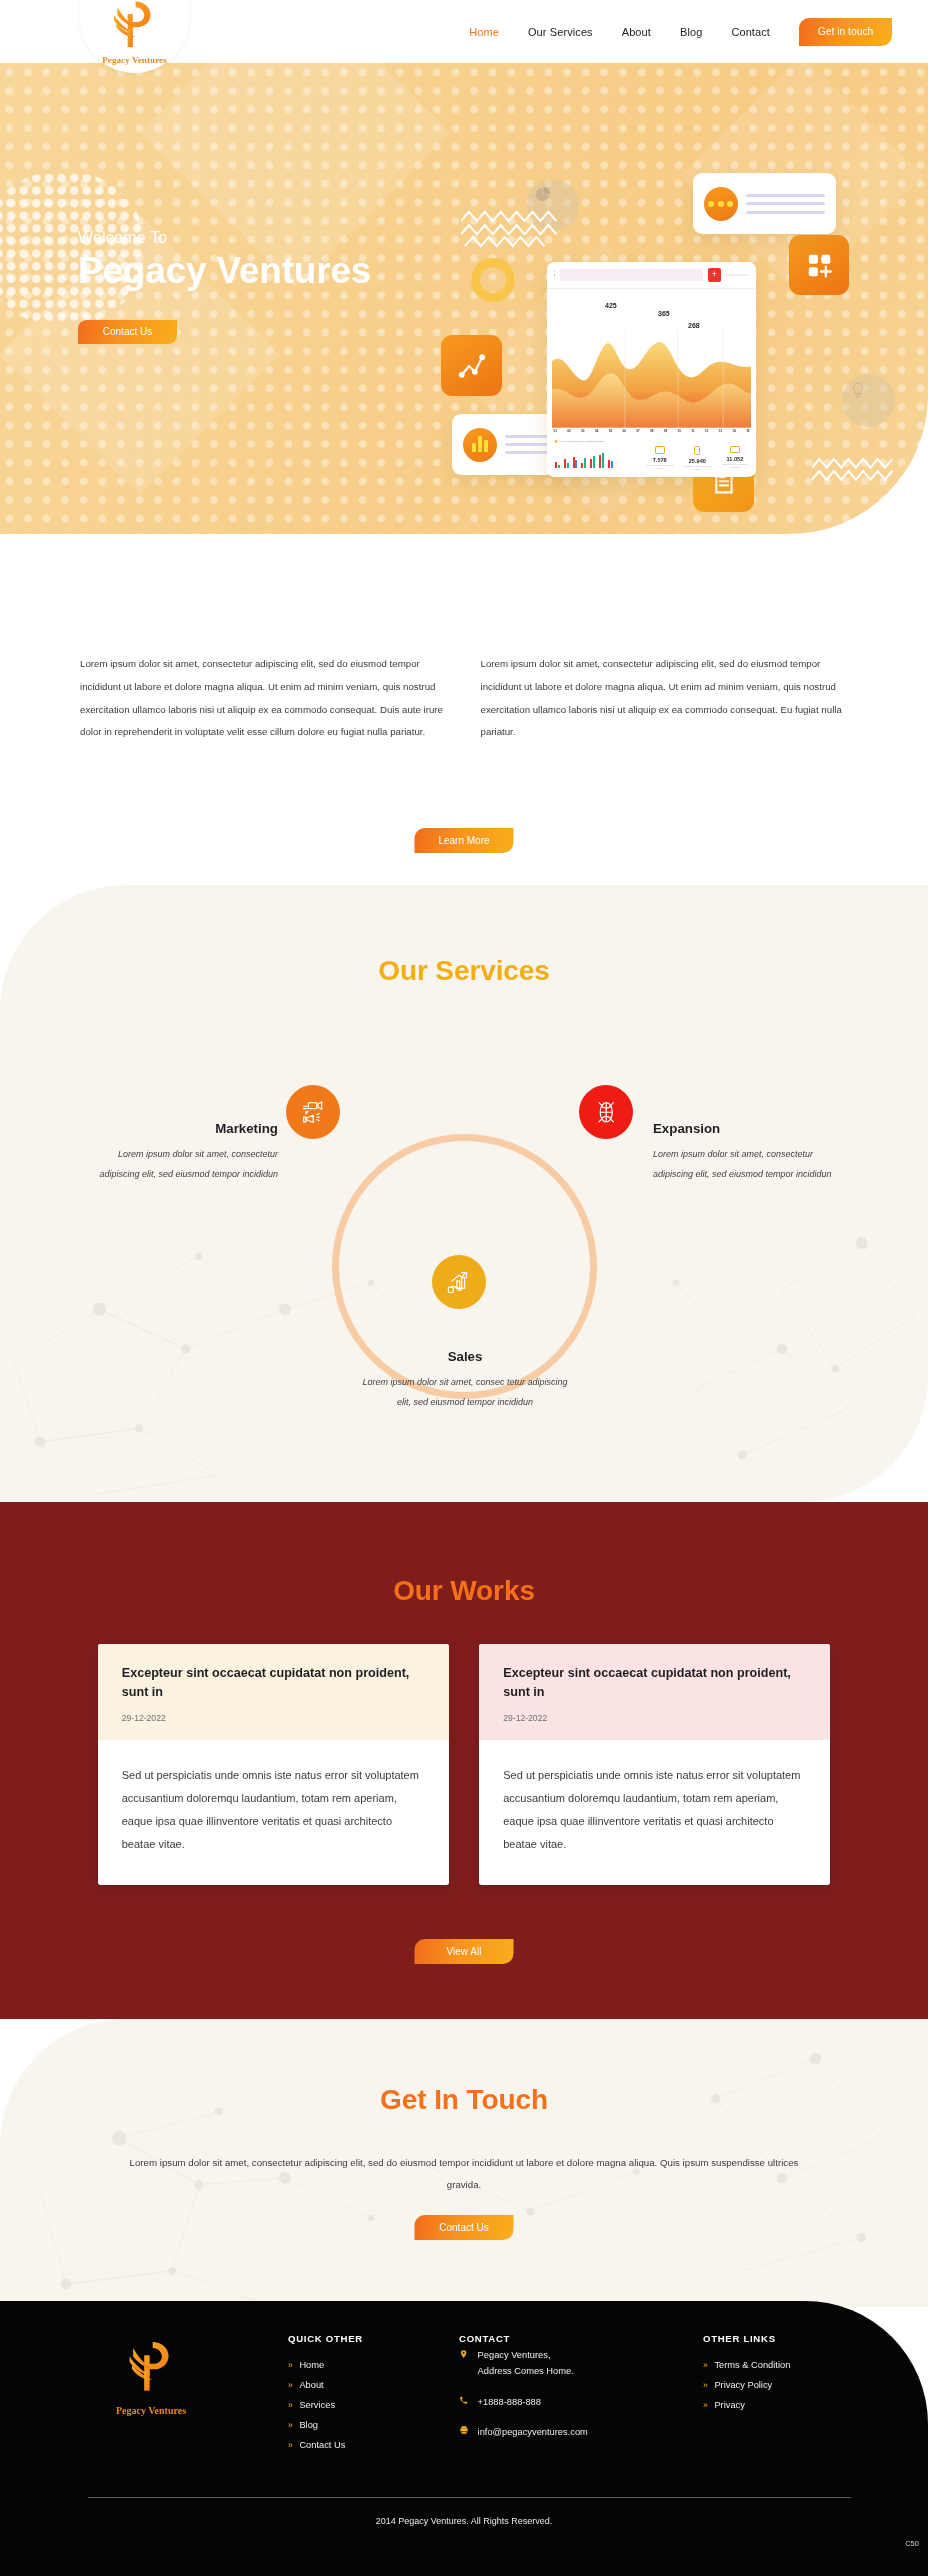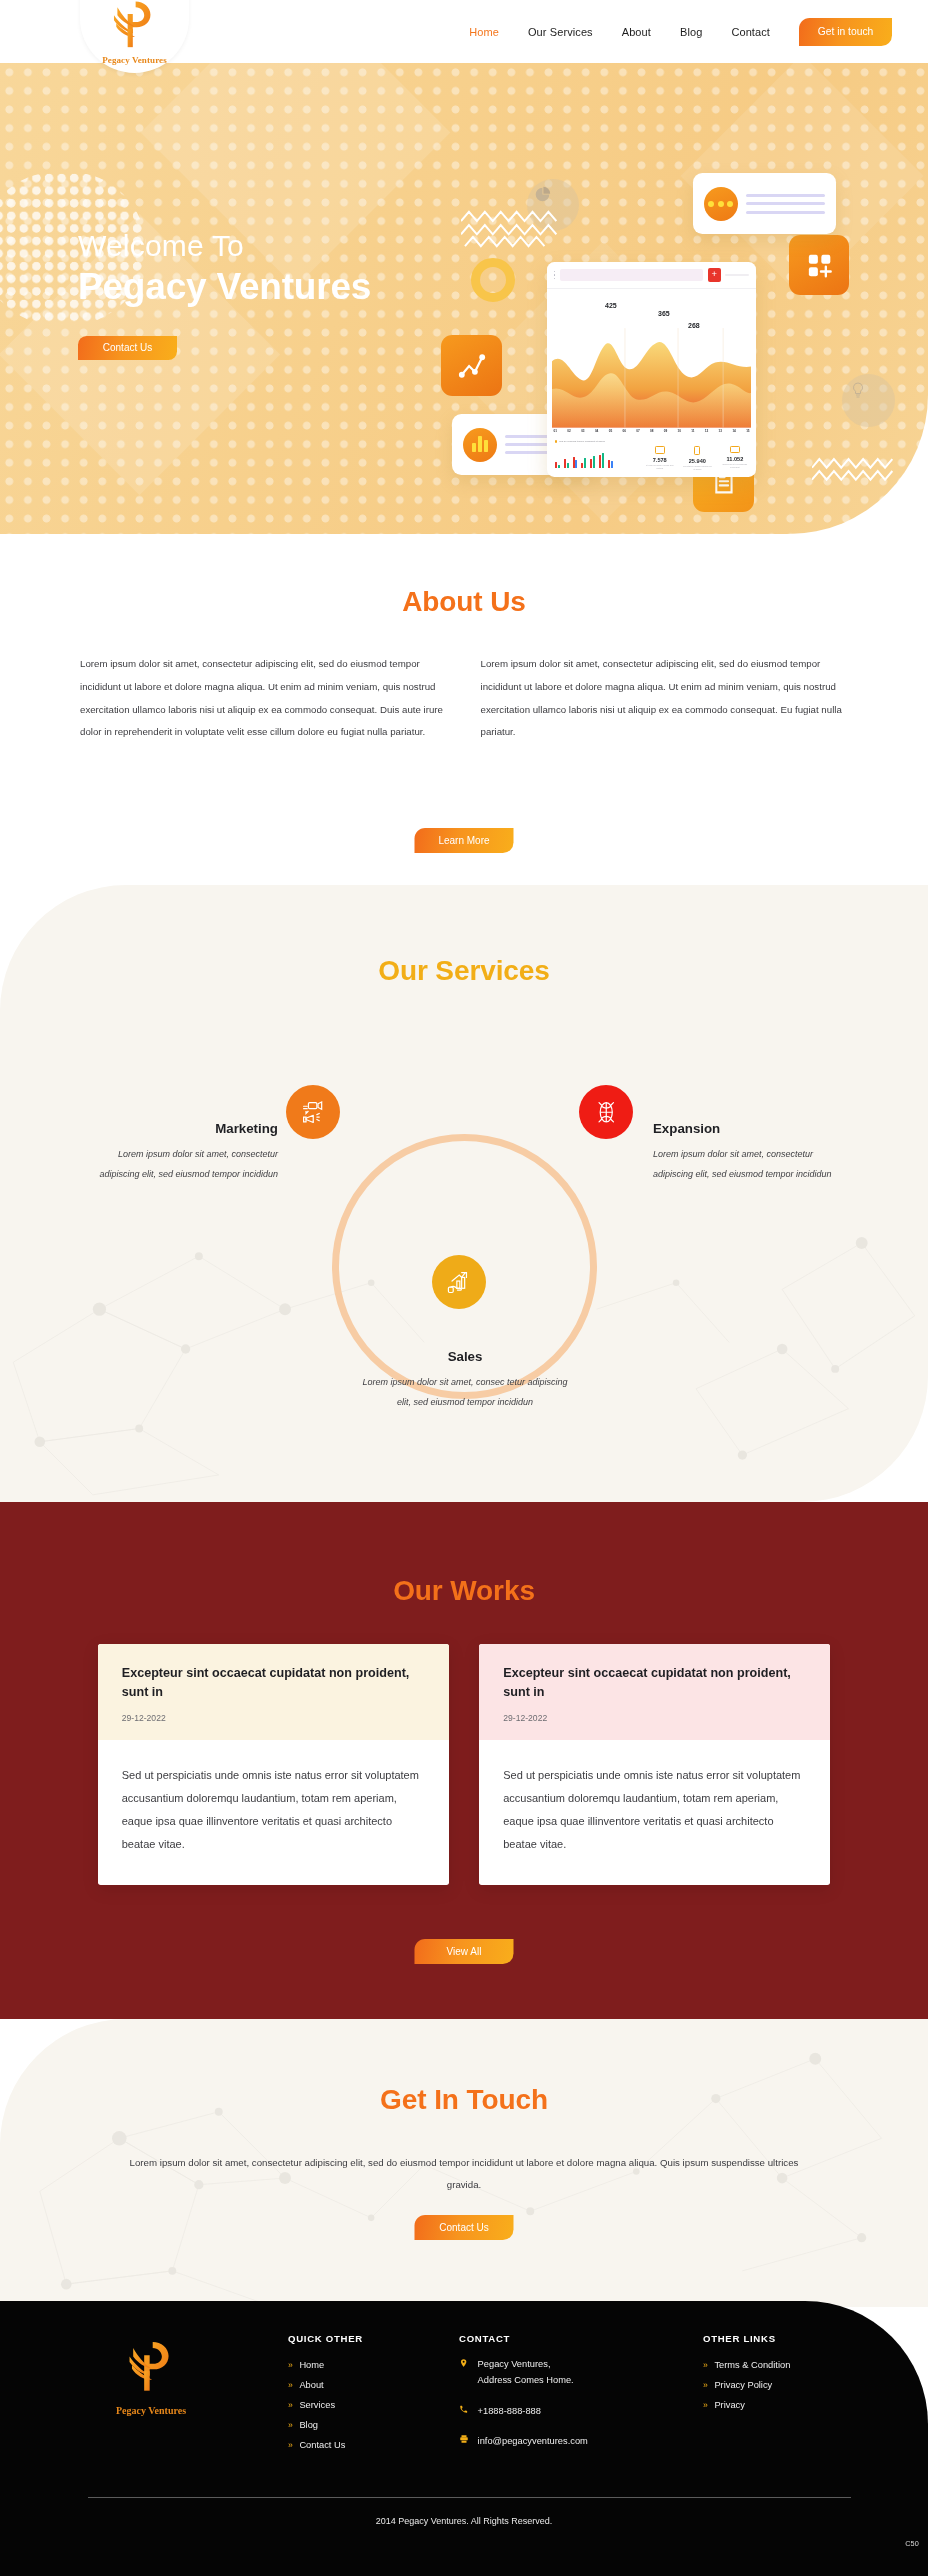--- a/index.html
+++ b/index.html
@@ -66,21 +66,21 @@
   .d1{ width:199px; height:199px; left:40px; top:192px; }
   .d2{ width:219px; height:219px; left:186px; top:-40px; }
   .d3{ width:199px; height:199px; left:504px; top:219px; background:rgba(255,255,255,.09); }
   .d4{ width:172px; height:172px; left:716px; top:26.5px; background:rgba(255,255,255,.10); }
   .hero-dots-left{
     position:absolute; left:-20px; top:109px; width:166px; height:153px;
     background:radial-gradient(circle at 6px 6px, rgba(255,255,255,.75) 4px, rgba(255,255,255,0) 4.6px) 0 0/12.6px 12.6px;
     border-radius:662px;
   }
   .hero-text{ position:absolute; left:78px; top:166px; z-index:5; }
-  .hero-welcome{ color:#fff; font-size:30px; font-weight:400; letter-spacing:0.2px; }
+  .hero-welcome{ color:#fff; font-size:16px; font-weight:400; letter-spacing:0.2px; }
   .hero-title{ color:#fff; font-size:37px; font-weight:bold; margin-top:2.7px; letter-spacing:-0.2px; }
   .hero-cta{ width:99px; height:24.5px; margin-top:28px; font-size:10px; border-radius:8.6px 0 8.6px 0; }
 
   
   .illus{ position:absolute; left:464px; top:129px; width:424px; height:325px; z-index:4; }
   .ill-zig{ position:absolute; }
   .soft-circle{ position:absolute; border-radius:50%; background:rgba(214,196,160,.45); }
   .dash-card{
     position:absolute; left:83px; top:70px; width:209px; height:215px;
     background:#fff; border-radius:7.3px; box-shadow:0 8px 20px rgba(180,140,60,.22);
@@ -208,21 +208,21 @@
   .f-word{ font-family:"Liberation Serif", serif; font-weight:bold; color:#E8881B; font-size:10px; margin-top:5.3px; }
   .f-col{ position:absolute; top:32px; }
   .c-quick{ left:288px; }
   .c-contact{ left:459px; }
   .c-other{ left:703px; }
   .f-h{ font-size:9.6px; font-weight:bold; letter-spacing:0.7px; color:#fff; }
   .f-list{ list-style:none; margin-top:16px; }
   .f-list li{ display:flex; align-items:center; gap:6.6px; margin-bottom:10px; cursor:pointer; }
   .chev{ color:#F2AE17; font-size:8.6px; line-height:1; }
   .f-list li span.lbl{ font-size:9.3px; color:#efefef; }
-  .c-list{ list-style:none; margin-top:12px; }
+  .c-list{ list-style:none; margin-top:3px; }
   .c-list li{ display:flex; gap:8.6px; margin-bottom:14px; }
   .c-ic{ width:10px; flex:none; color:#F2AE17; display:flex; justify-content:center; padding-top:1.3px; }
   .c-tx{ font-size:9.3px; color:#efefef; line-height:1.75; }
   .f-rule{ position:absolute; left:88px; top:196px; width:763px; height:0.7px; background:#5b5b5b; }
   .f-copy{ position:absolute; top:215px; left:0; width:928px; text-align:center; font-size:9px; color:#e9e9e9; }
   .watermark{ position:absolute; right:9.3px; bottom:28px; font-size:7.3px; color:#d8d8d8; }
 </style>
 </head>
 <body>
 
@@ -446,21 +446,20 @@
           <div class="kpi-ic" style="width:10.6px;height:7.3px;"></div>
           <div class="kpi-v">11.052</div>
           <div class="kpi-s">laboris nisi ut ea commodo consequat</div>
         </div>
       </div>
     </div>
   </div>
 </section>
 
 <section class="about">
-  <h2 class="sec-title t-orange about-title">About Us</h2>
   <div class="about-cols">
     <div class="about-col">
       <p>Lorem ipsum dolor sit amet, consectetur adipiscing elit, sed do eiusmod tempor incididunt ut labore et dolore magna aliqua. Ut enim ad minim veniam, quis nostrud exercitation ullamco laboris nisi ut aliquip ex ea commodo consequat. Duis aute irure dolor in reprehenderit in voluptate velit esse cillum dolore eu fugiat nulla pariatur.</p>
     </div>
     <div class="about-col">
       <p>Lorem ipsum dolor sit amet, consectetur adipiscing elit, sed do eiusmod tempor incididunt ut labore et dolore magna aliqua. Ut enim ad minim veniam, quis nostrud exercitation ullamco laboris nisi ut aliquip ex ea commodo consequat. Eu fugiat nulla pariatur.</p>
     </div>
   </div>
   <button class="btn-leaf about-cta">Learn More</button>
 </section>

